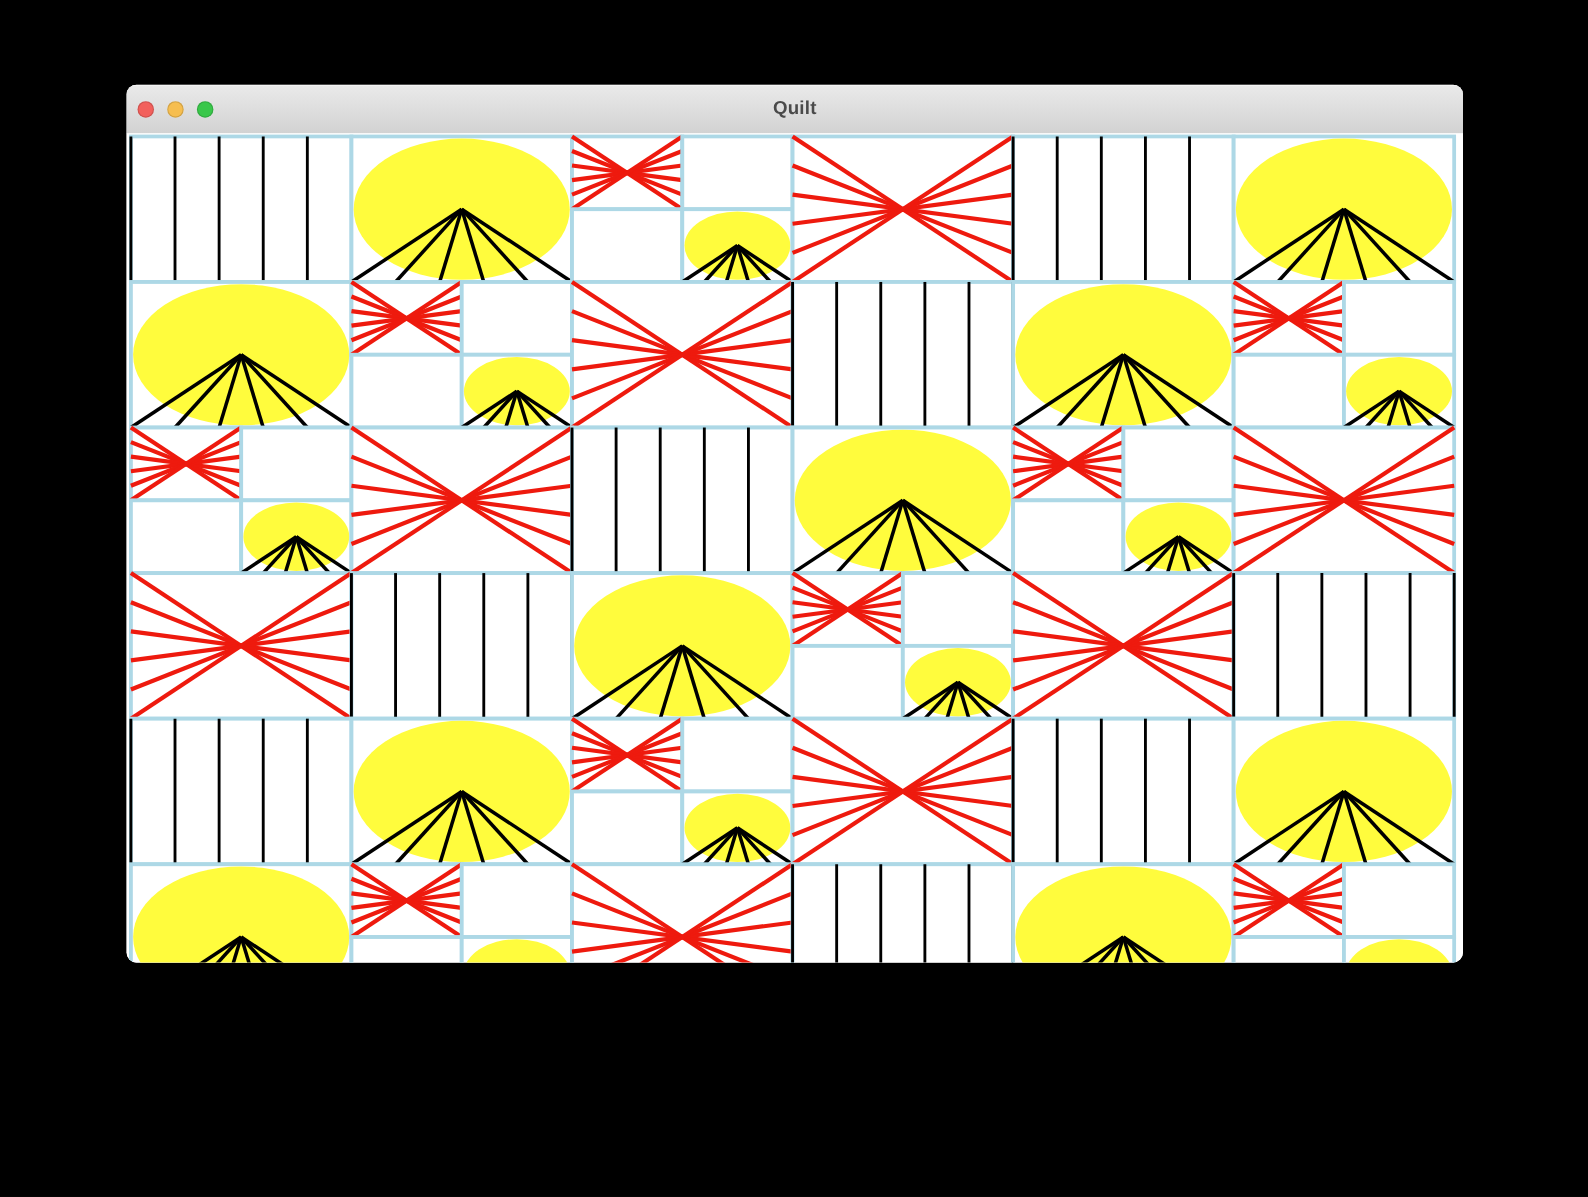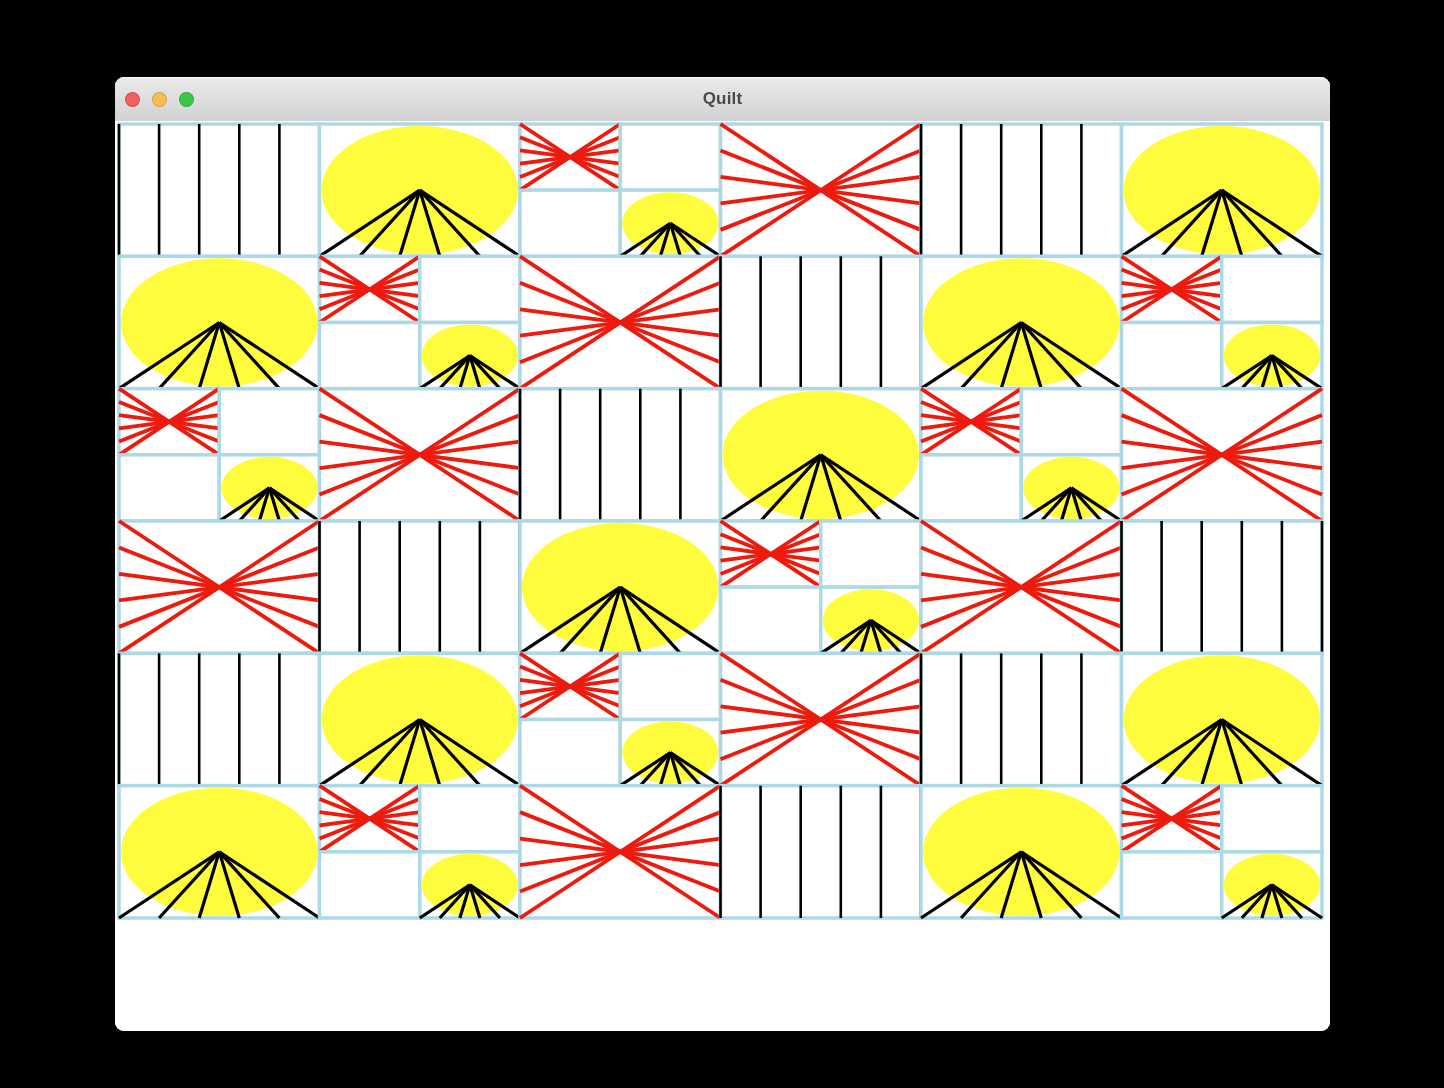--- a/index.html
+++ b/index.html
@@ -15,21 +15,21 @@
     position: relative;
     width: 1444px;
     height: 1088px;
     background: #000000;
   }
   .window {
     position: absolute;
     left: 115px;
     top: 77px;
     width: 1215px;
-    height: 954px;
+    height: 798px;
     background: #ffffff;
     border-radius: 9px;
     box-shadow: 0 18px 45px rgba(0,0,0,0.55), 0 2px 8px rgba(0,0,0,0.35);
     overflow: hidden;
   }
   .titlebar {
     position: relative;
     height: 44px;
     background: linear-gradient(#eaeaea, #d2d2d2);
     border-bottom: 1px solid #aeaeae;

